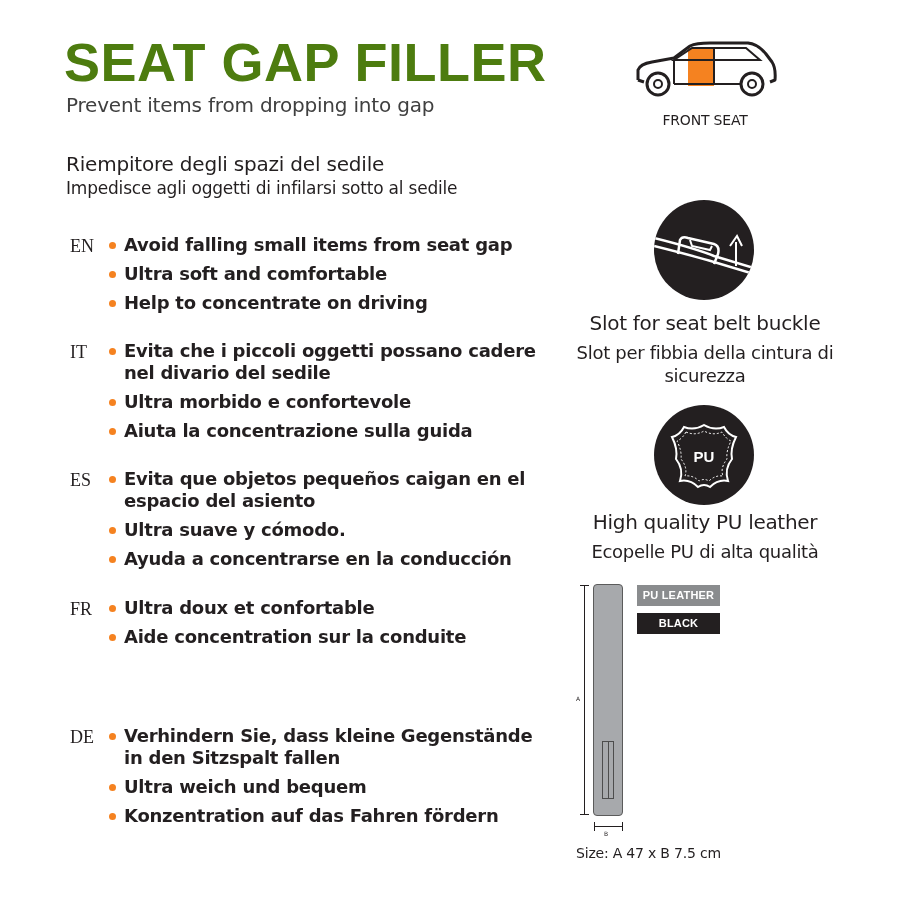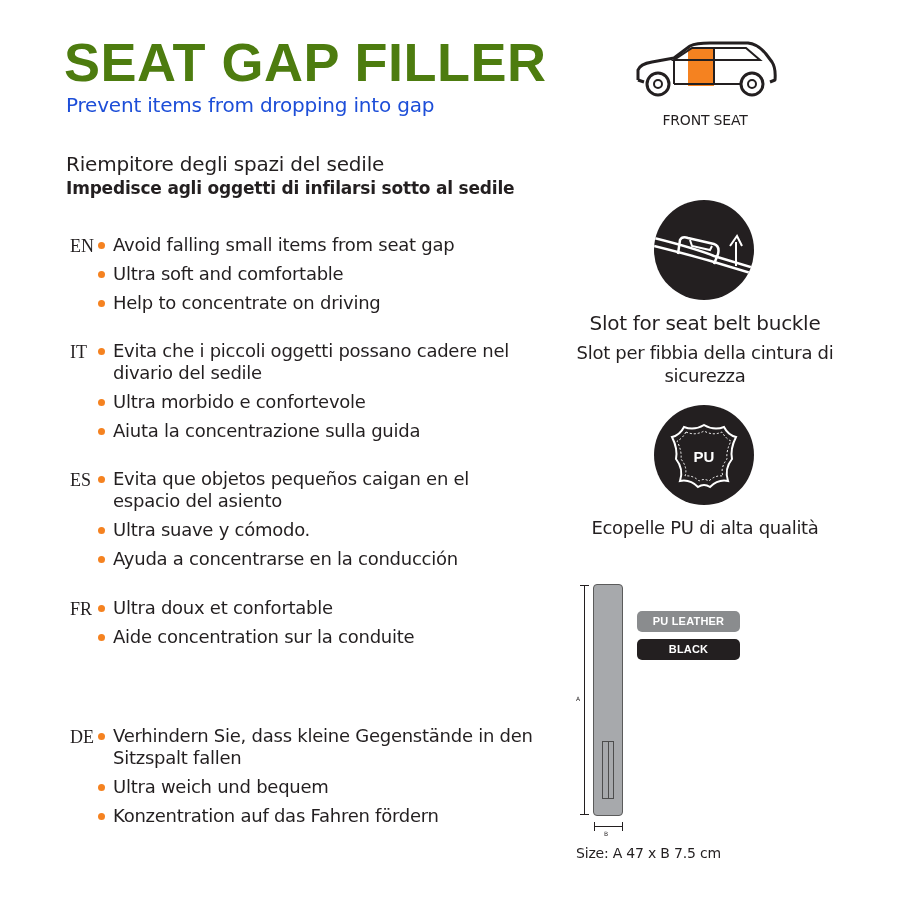--- a/index.html
+++ b/index.html
@@ -1,27 +1,27 @@
 <!DOCTYPE html>
 <html><head>
 <meta charset="utf-8">
 <style>
   * { box-sizing: border-box; margin: 0; padding: 0; }
   html, body { width: 900px; height: 900px; background: #ffffff; overflow: hidden; }
   body { position: relative; font-family: "DejaVu Sans", sans-serif; color: #231f20; }
 
   .title { position: absolute; left: 64px; top: 32px; font-family: "Liberation Sans", sans-serif; font-weight: bold; font-size: 54px; color: #4d7c0f; letter-spacing: 0.5px; line-height: 60px; white-space: nowrap; }
-  .subtitle { position: absolute; left: 66px; top: 92px; font-size: 20px; color: #1d4ed8; line-height: 26px; white-space: nowrap; letter-spacing: -0.2px; }
+  .subtitle { position: absolute; left: 66px; top: 92px; font-size: 20px; color: #404040; line-height: 26px; white-space: nowrap; letter-spacing: -0.2px; }
 
   .it-title { position: absolute; left: 66px; top: 152px; font-size: 20px; line-height: 24px; white-space: nowrap; letter-spacing: -0.2px; }
-  .it-sub { position: absolute; left: 66px; top: 177px; font-size: 17px; line-height: 22px; white-space: nowrap; letter-spacing: -0.2px; font-weight: bold; }
+  .it-sub { position: absolute; left: 66px; top: 177px; font-size: 17px; line-height: 22px; white-space: nowrap; letter-spacing: -0.2px; }
 
   .lang { position: absolute; left: 66px; width: 480px; }
   .lang-code { position: absolute; left: 4px; top: 0; font-size: 18px; line-height: 24px; font-family: Liberation Serif, serif; }
-  .bullets { position: absolute; left: 31px; top: 0; width: 440px; list-style: none; }
+  .bullets { position: absolute; left: 42px; top: 0; width: 440px; list-style: none; font-weight: bold; }
   .bullets li { position: relative; padding-left: 16px; font-size: 18px; line-height: 22px; margin-bottom: 7px; letter-spacing: -0.25px; }
   .bullets li .dot { position: absolute; left: 1px; top: 8px; width: 7px; height: 7px; border-radius: 50%; background: #f58220; }
 
   .car { position: absolute; left: 630px; top: 40px; width: 150px; height: 60px; }
   .car-label { position: absolute; left: 620px; top: 112px; width: 170px; text-align: center; font-size: 14px; letter-spacing: -0.2px; }
 
   .circle { position: absolute; width: 100px; height: 100px; border-radius: 50%; background: #231f20; overflow: hidden; text-align: center; }
   .circle svg { width: 100px; height: 100px; display: block; }
 
   .feature { position: absolute; left: 560px; width: 290px; text-align: center; }
@@ -34,21 +34,21 @@
   .slot:after { content: ""; position: absolute; left: 5px; top: 0; width: 1px; height: 56px; background: #4d4d4d; }
   .dim-a-line { position: absolute; left: 9px; top: 2px; width: 1px; height: 230px; background: #231f20; }
   .dim-a-cap-t, .dim-a-cap-b { position: absolute; left: 5px; width: 9px; height: 1px; background: #231f20; }
   .dim-a-cap-t { top: 2px; } .dim-a-cap-b { top: 231px; }
   .dim-a-label { position: absolute; left: 1px; top: 112px; font-size: 6px; }
   .dim-b-line { position: absolute; left: 19px; top: 243px; width: 29px; height: 1px; background: #231f20; }
   .dim-b-cap-l, .dim-b-cap-r { position: absolute; top: 239px; width: 1px; height: 9px; background: #231f20; }
   .dim-b-cap-l { left: 19px; } .dim-b-cap-r { left: 47px; }
   .dim-b-label { position: absolute; left: 29px; top: 247px; font-size: 6px; }
 
-  .tag { position: absolute; left: 637px; width: 103px; height: 21px; border-radius: 5px; color: #ffffff; font-family: "Liberation Sans", sans-serif; font-weight: bold; font-size: 11px; text-align: center; line-height: 21px; letter-spacing: 0.2px; margin-top: 26px; }
+  .tag { position: absolute; left: 637px; width: 83px; height: 21px; border-radius: 0; color: #ffffff; font-family: "Liberation Sans", sans-serif; font-weight: bold; font-size: 11px; text-align: center; line-height: 21px; letter-spacing: 0.2px; }
   .tag.grey { top: 585px; background: #8a8c8e; }
   .tag.black { top: 613px; background: #231f20; }
 
   .size { position: absolute; left: 576px; top: 845px; font-size: 14px; letter-spacing: -0.2px; white-space: nowrap; }
 </style>
 </head>
 <body>
 
 <div class="title">SEAT GAP FILLER</div>
 <div class="subtitle">Prevent items from dropping into gap</div>
@@ -132,20 +132,21 @@
 </div>
 
 <div class="circle" style="left:654px; top:405px;">
   <svg viewBox="0 0 100 100">
     <path d="M30 22 Q40 26 50 20 Q60 26 70 22 Q74 30 82 32 Q76 44 78 54 Q70 64 74 76 Q64 74 56 82 Q50 78 44 82 Q36 74 26 76 Q30 64 22 54 Q24 44 18 32 Q26 30 30 22 Z" fill="none" stroke="#ffffff" stroke-width="2"></path>
     <path d="M32 27 Q41 31 50 26 Q59 31 68 27 Q72 34 77 36 Q72 46 73 54 Q66 63 69 71 Q61 70 55 76 Q50 73 45 76 Q39 70 31 71 Q34 63 27 54 Q28 46 23 36 Q28 34 32 27 Z" fill="none" stroke="#ffffff" stroke-width="1" stroke-dasharray="2 2"></path>
     <text x="50" y="57" text-anchor="middle" fill="#ffffff" font-family="Liberation Sans, sans-serif" font-weight="bold" font-size="15">PU</text>
   </svg>
 </div>
 <div class="feature" style="top:510px;">
+  <div class="bold">High quality PU leather</div>
   <div class="normal">Ecopelle PU di alta qualità</div>
 </div>
 
 <div class="diagram">
   <div class="dim-a-line"></div>
   <div class="dim-a-cap-t"></div>
   <div class="dim-a-cap-b"></div>
   <div class="dim-a-label">A</div>
   <div class="strip">
     <div class="slot"></div>

